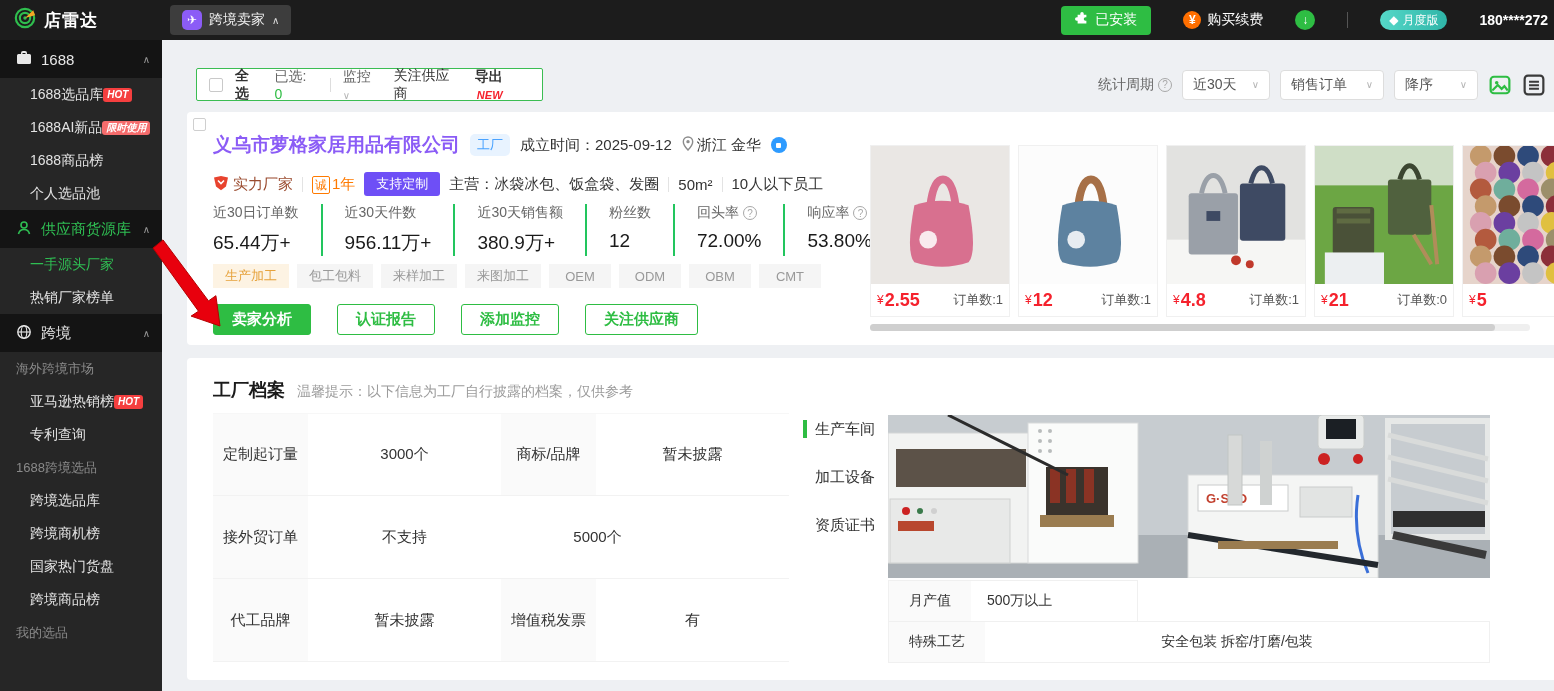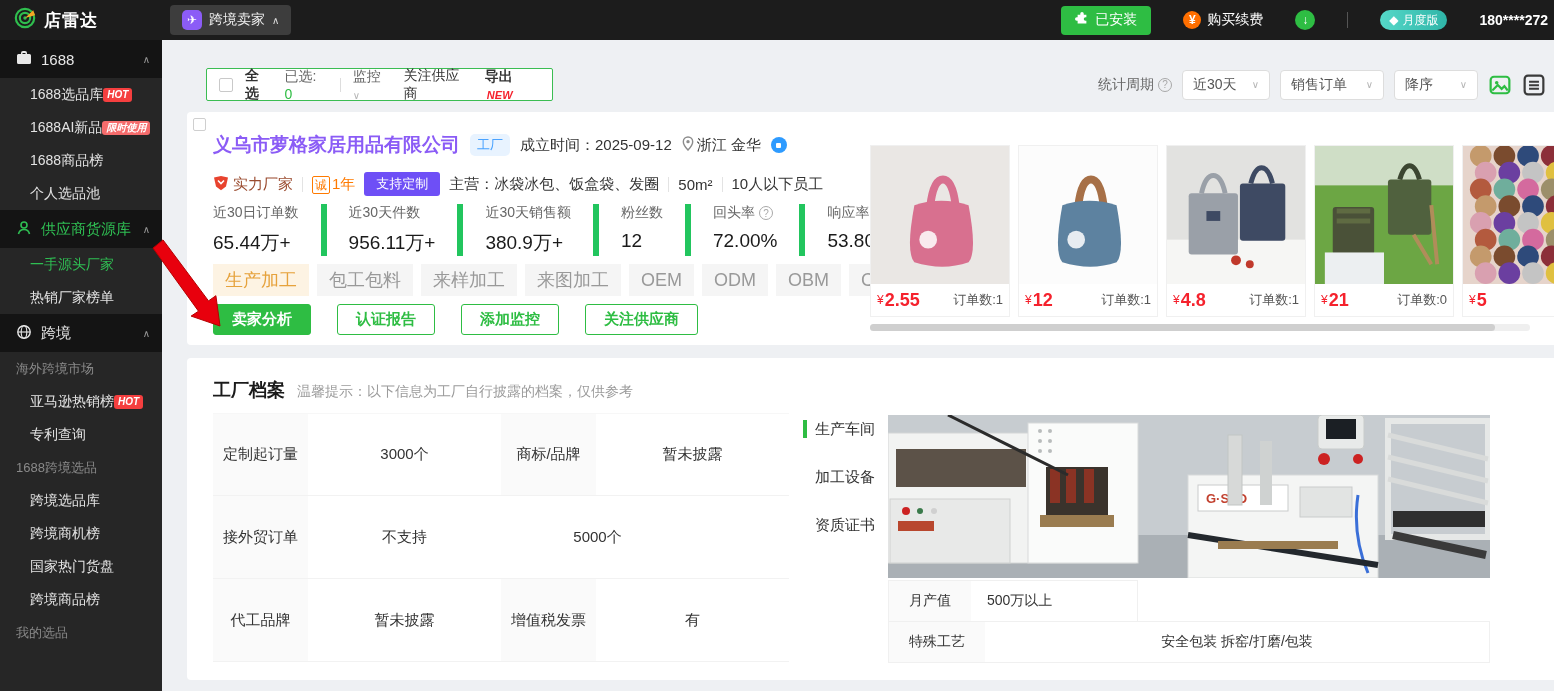--- a/index.html
+++ b/index.html
@@ -27,21 +27,21 @@
   .side-parent { height:38px; background:#141414; display:flex; align-items:center; gap:9px; padding:0 12px 0 16px; color:#e8e8e8; font-size:15px; cursor:pointer; }
   .side-parent.active .side-label { color:#2fbf53; }
   .side-parent .side-label { flex:1; }
   .side-caret { color:#9a9a9a; font-size:10px; }
   .side-sub { height:33px; display:flex; align-items:center; gap:0; padding-left:30px; color:#e3e3e3; font-size:14px; cursor:pointer; }
   .side-sub.selected { color:#2fbf53; }
   .side-group { height:33px; display:flex; align-items:center; padding-left:16px; color:#8a8a8a; font-size:13px; }
   .side-badge { font-size:10px; font-weight:bold; color:#fff; border-radius:3px; padding:2px 4px; line-height:1; font-style:italic; }
 
   
-  .selbar { position:absolute; left:206px; top:68px; width:347px; height:33px; background:#fff; border:1px solid #3bbd52; border-radius:2px; display:flex; align-items:center; gap:12px; padding:0 12px; font-size:14px; color:#333;justify-content:center; }
+  .selbar { position:absolute; left:196px; top:68px; width:347px; height:33px; background:#fff; border:1px solid #3bbd52; border-radius:2px; display:flex; align-items:center; gap:12px; padding:0 12px; font-size:14px; color:#333;justify-content:center; }
   .selbar .cb { width:14px; height:14px; border:1px solid #c9c9c9; border-radius:2px; background:#fff; cursor:pointer; }
   .lab-strong { font-weight:bold; cursor:pointer; }
   .muted { color:#666; }
   .green { color:#2ebd43; }
   .vdiv { width:1px; height:14px; background:#ddd; }
   .chev { color:#b5b5b5; font-size:10px; }
   .new-tag { color:#f5222d; font-size:11px; font-weight:bold; font-style:italic; margin-left:2px; }
 
   .stat-controls { position:absolute; right:8px; top:68px; height:33px; display:flex; align-items:center; gap:10px; }
   .sc-label { color:#666; font-size:14px; display:flex; align-items:center; gap:4px; }
@@ -61,27 +61,27 @@
   .blue-dot { width:16px; height:16px; border-radius:50%; background:#2e9bff; display:inline-flex; align-items:center; justify-content:center; cursor:pointer; }
   .blue-dot::after { content:""; width:5px; height:5px; border-radius:1px; background:#fff; }
   .c-meta-row { position:absolute; left:26px; top:60px; display:flex; align-items:center; gap:9px; font-size:15px; color:#333; white-space:nowrap; }
   .cert1 { color:#9a4b2f; display:flex; align-items:center; gap:4px; }
   .cheng-box { display:inline-block; border:1px solid #ff7a00; color:#ff7a00; font-size:12px; line-height:1; padding:2px 2px; border-radius:2px; margin-right:2px; }
   .cheng-year { color:#ff7a00; }
   .badge-custom { background:#6e4ff6; color:#fff; font-size:13px; padding:3px 12px; border-radius:3px; }
   .meta-div { width:1px; height:15px; background:#e3e3e3; }
 
   .stats-row { position:absolute; left:26px; top:92px; display:flex; }
-  .stat { padding:0 22px; border-right:6px solid #22c55e; }
+  .stat { padding:0 22px; border-right:2px solid #22c55e; }
   .stat:first-child { padding-left:0; }
   .stat-label { font-size:14px; color:#666; display:flex; align-items:center; gap:4px; white-space:nowrap; }
   .stat-value { font-size:19px; color:#1a1a1a; margin-top:8px; }
 
   .tags-row { position:absolute; left:26px; top:152px; display:flex; gap:8px; }
-  .tag { min-width:62px; height:24px; background:#f5f5f5; color:#999; font-size:18px; display:flex; align-items:center; justify-content:center; padding:16px 12px; }
+  .tag { min-width:62px; height:24px; background:#f5f5f5; color:#999; font-size:13px; display:flex; align-items:center; justify-content:center; padding:8px 12px; }
   .tag.tag-active { background:#fdf3e3; color:#e6a23c; }
 
   .actions-row { position:absolute; left:26px; top:192px; display:flex; gap:26px; }
   .act-btn { height:31px; padding:0 18px; border:1px solid #2ebd43; background:#fff; color:#2ebd43; font-size:15px; font-weight:bold; border-radius:3px; cursor:pointer; }
   .act-btn.primary { background:#2ebd43; color:#fff; }
 
   
   .prod-strip { position:absolute; left:683px; top:33px; display:flex; gap:8px; }
   .prod-card { width:140px; height:172px; background:#fff; border:1px solid #f0f0f0; flex:0 0 auto; }
   .prod-img { width:138px; height:138px; overflow:hidden; }

